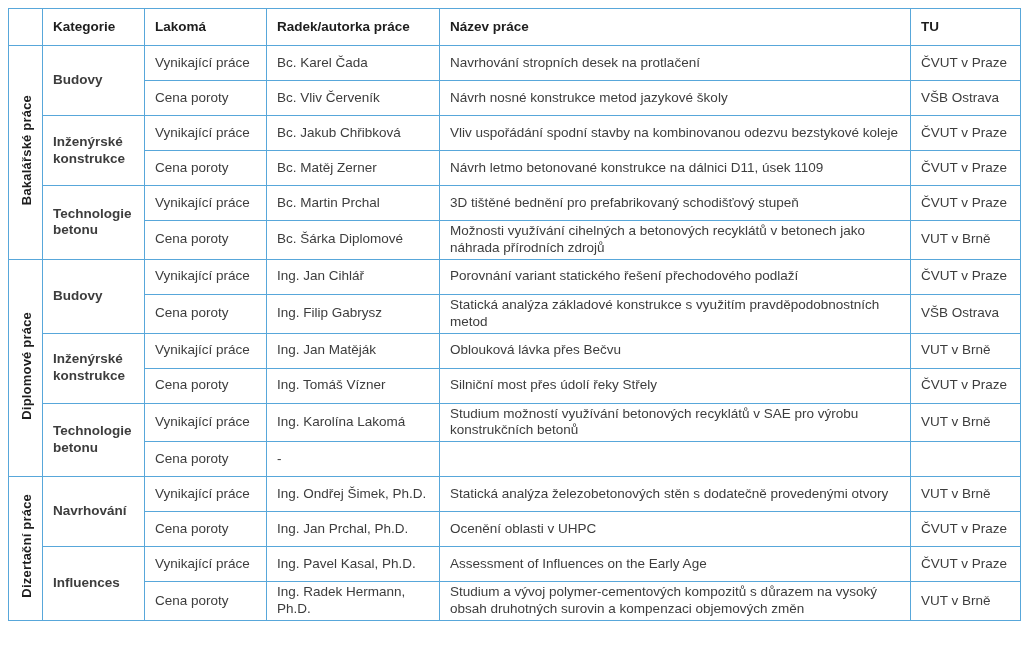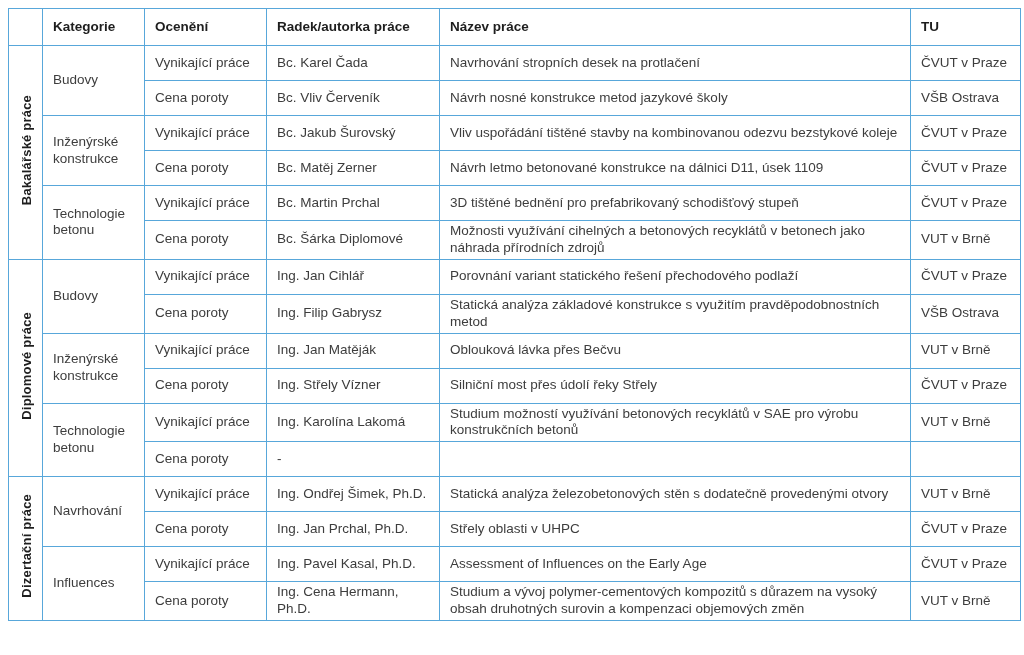--- a/index.html
+++ b/index.html
@@ -33,21 +33,21 @@
     overflow: hidden;
     box-sizing: border-box;
   }
   table.awards tr { height: 35px; }
   table.awards tr.hdr { height: 37px; }
   table.awards th {
     font-weight: 700;
     color: #1e1e1e;
   }
   td.cat {
-    font-weight: 400;
+    font-weight: 700;
     color: #1e1e1e;
   }
   td.vert {
     padding: 0;
     text-align: center;
     vertical-align: middle;
   }
   td.vert span {
     display: inline-block;
     writing-mode: vertical-rl;
@@ -70,21 +70,21 @@
         <col style="width:122px">
       <col style="width:173px">
         <col style="width:471px">
         <col style="width:110px">
     </colgroup>
 
     <tbody>
         <tr class="hdr">
       <th></th>
       <th>Kategorie</th>
-      <th>Ocenění</th>
+      <th>Lakomá</th>
       <th>Radek/autorka práce</th>
       <th>Název práce</th>
       <th>TU</th>
     </tr>
 
     <tr>
       <td class="vert" rowspan="6"><span>Bakalářské práce</span></td>
       <td class="cat" rowspan="2">Budovy</td>
       <td>Vynikající práce</td>
       <td>Bc. Karel Čada</td>
@@ -93,22 +93,22 @@
     </tr>
     <tr>
       <td>Cena poroty</td>
       <td>Bc. Vliv Červeník</td>
       <td>Návrh nosné konstrukce metod jazykové školy</td>
       <td>VŠB Ostrava</td>
     </tr>
     <tr>
       <td class="cat" rowspan="2">Inženýrské konstrukce</td>
       <td>Vynikající práce</td>
-      <td>Bc. Jakub Šurovský</td>
-      <td>Vliv uspořádání tištěné stavby na kombinovanou odezvu bezstykové koleje</td>
+      <td>Bc. Jakub Chřibková</td>
+      <td>Vliv uspořádání spodní stavby na kombinovanou odezvu bezstykové koleje</td>
       <td>ČVUT v Praze</td>
     </tr>
     <tr>
       <td>Cena poroty</td>
       <td>Bc. Matěj Zerner</td>
       <td>Návrh letmo betonované konstrukce na dálnici D11, úsek 1109</td>
       <td>ČVUT v Praze</td>
     </tr>
     <tr>
       <td class="cat" rowspan="2">Technologie betonu</td>
@@ -140,21 +140,21 @@
     </tr>
     <tr>
       <td class="cat" rowspan="2">Inženýrské konstrukce</td>
       <td>Vynikající práce</td>
       <td>Ing. Jan Matěják</td>
       <td>Oblouková lávka přes Bečvu</td>
       <td>VUT v Brně</td>
     </tr>
     <tr>
       <td>Cena poroty</td>
-      <td>Ing. Střely Vízner</td>
+      <td>Ing. Tomáš Vízner</td>
       <td>Silniční most přes údolí řeky Střely</td>
       <td>ČVUT v Praze</td>
     </tr>
     <tr>
       <td class="cat" rowspan="2">Technologie betonu</td>
       <td>Vynikající práce</td>
       <td>Ing. Karolína Lakomá</td>
       <td>Studium možností využívání betonových recyklátů v SAE pro výrobu konstrukčních betonů</td>
       <td>VUT v Brně</td>
     </tr>
@@ -169,31 +169,31 @@
       <td class="vert" rowspan="4"><span>Dizertační práce</span></td>
       <td class="cat" rowspan="2">Navrhování</td>
       <td>Vynikající práce</td>
       <td>Ing. Ondřej Šimek, Ph.D.</td>
       <td>Statická analýza železobetonových stěn s dodatečně provedenými otvory</td>
       <td>VUT v Brně</td>
     </tr>
     <tr>
       <td>Cena poroty</td>
       <td>Ing. Jan Prchal, Ph.D.</td>
-      <td>Střely oblasti v UHPC</td>
+      <td>Ocenění oblasti v UHPC</td>
       <td>ČVUT v Praze</td>
     </tr>
     <tr>
       <td class="cat" rowspan="2">Influences</td>
       <td>Vynikající práce</td>
       <td>Ing. Pavel Kasal, Ph.D.</td>
       <td>Assessment of Influences on the Early Age</td>
       <td>ČVUT v Praze</td>
     </tr>
     <tr>
       <td>Cena poroty</td>
-      <td>Ing. Cena Hermann, Ph.D.</td>
+      <td>Ing. Radek Hermann, Ph.D.</td>
       <td>Studium a vývoj polymer-cementových kompozitů s důrazem na vysoký obsah druhotných surovin a kompenzaci objemových změn</td>
       <td>VUT v Brně</td>
     </tr>
   </tbody>
     </table>
 </div>
 
 </body></html>

